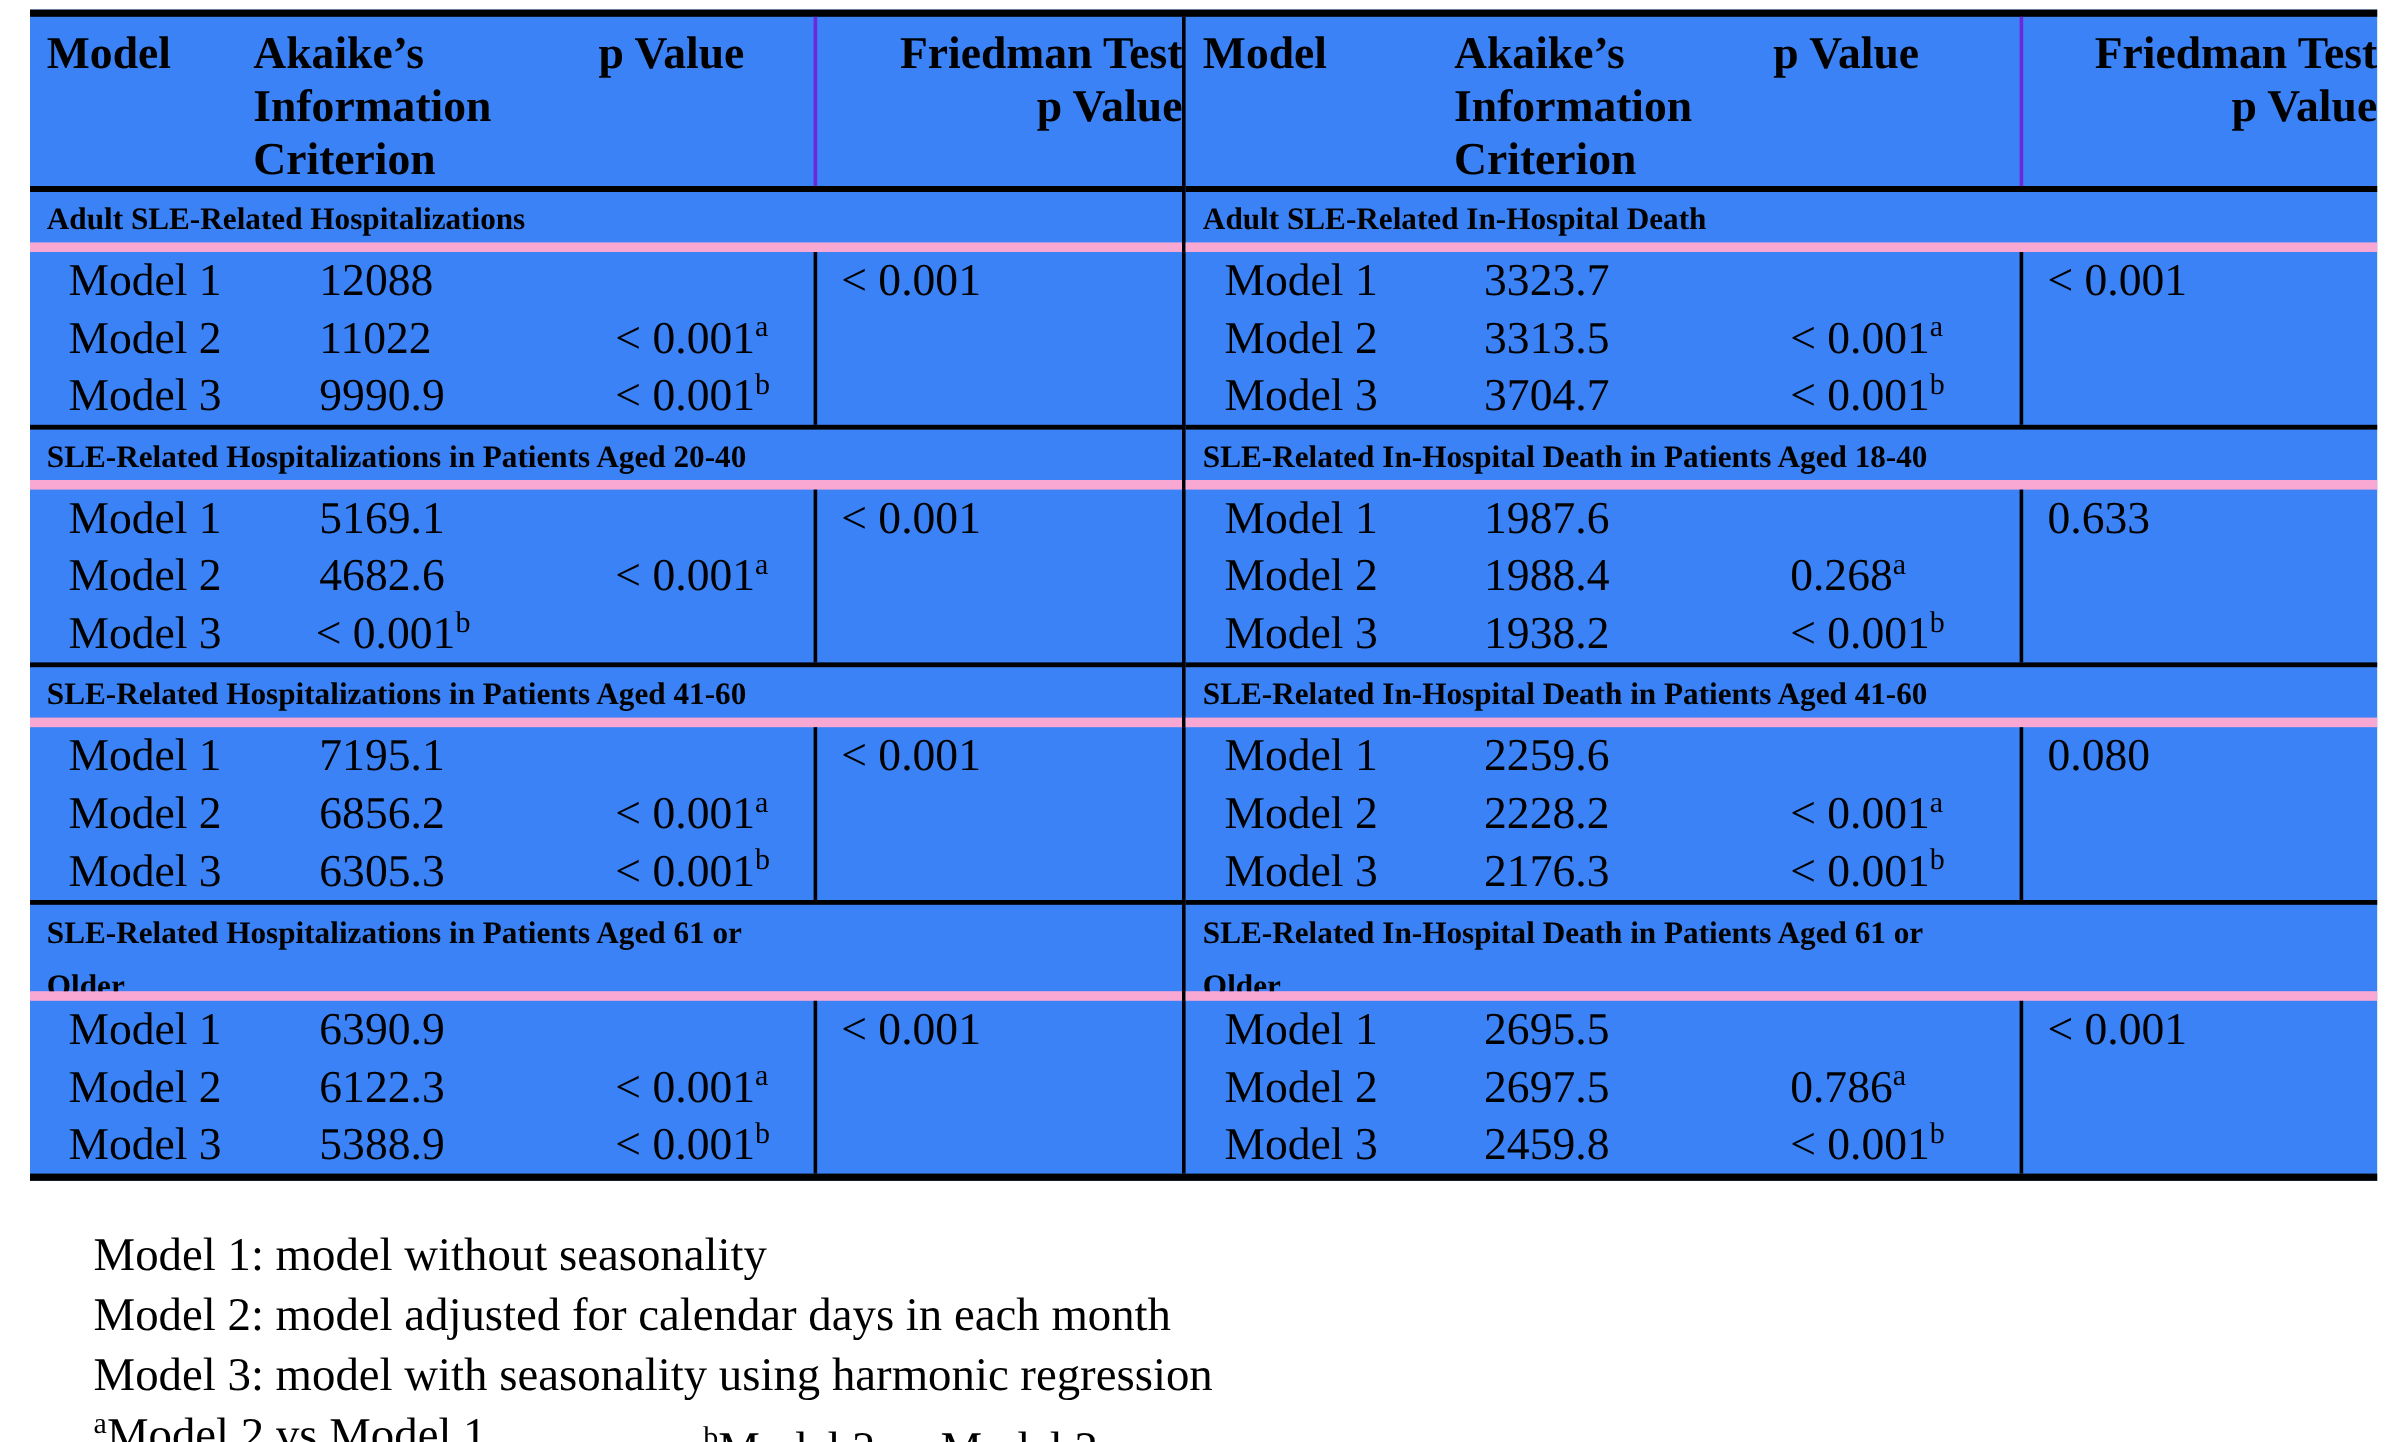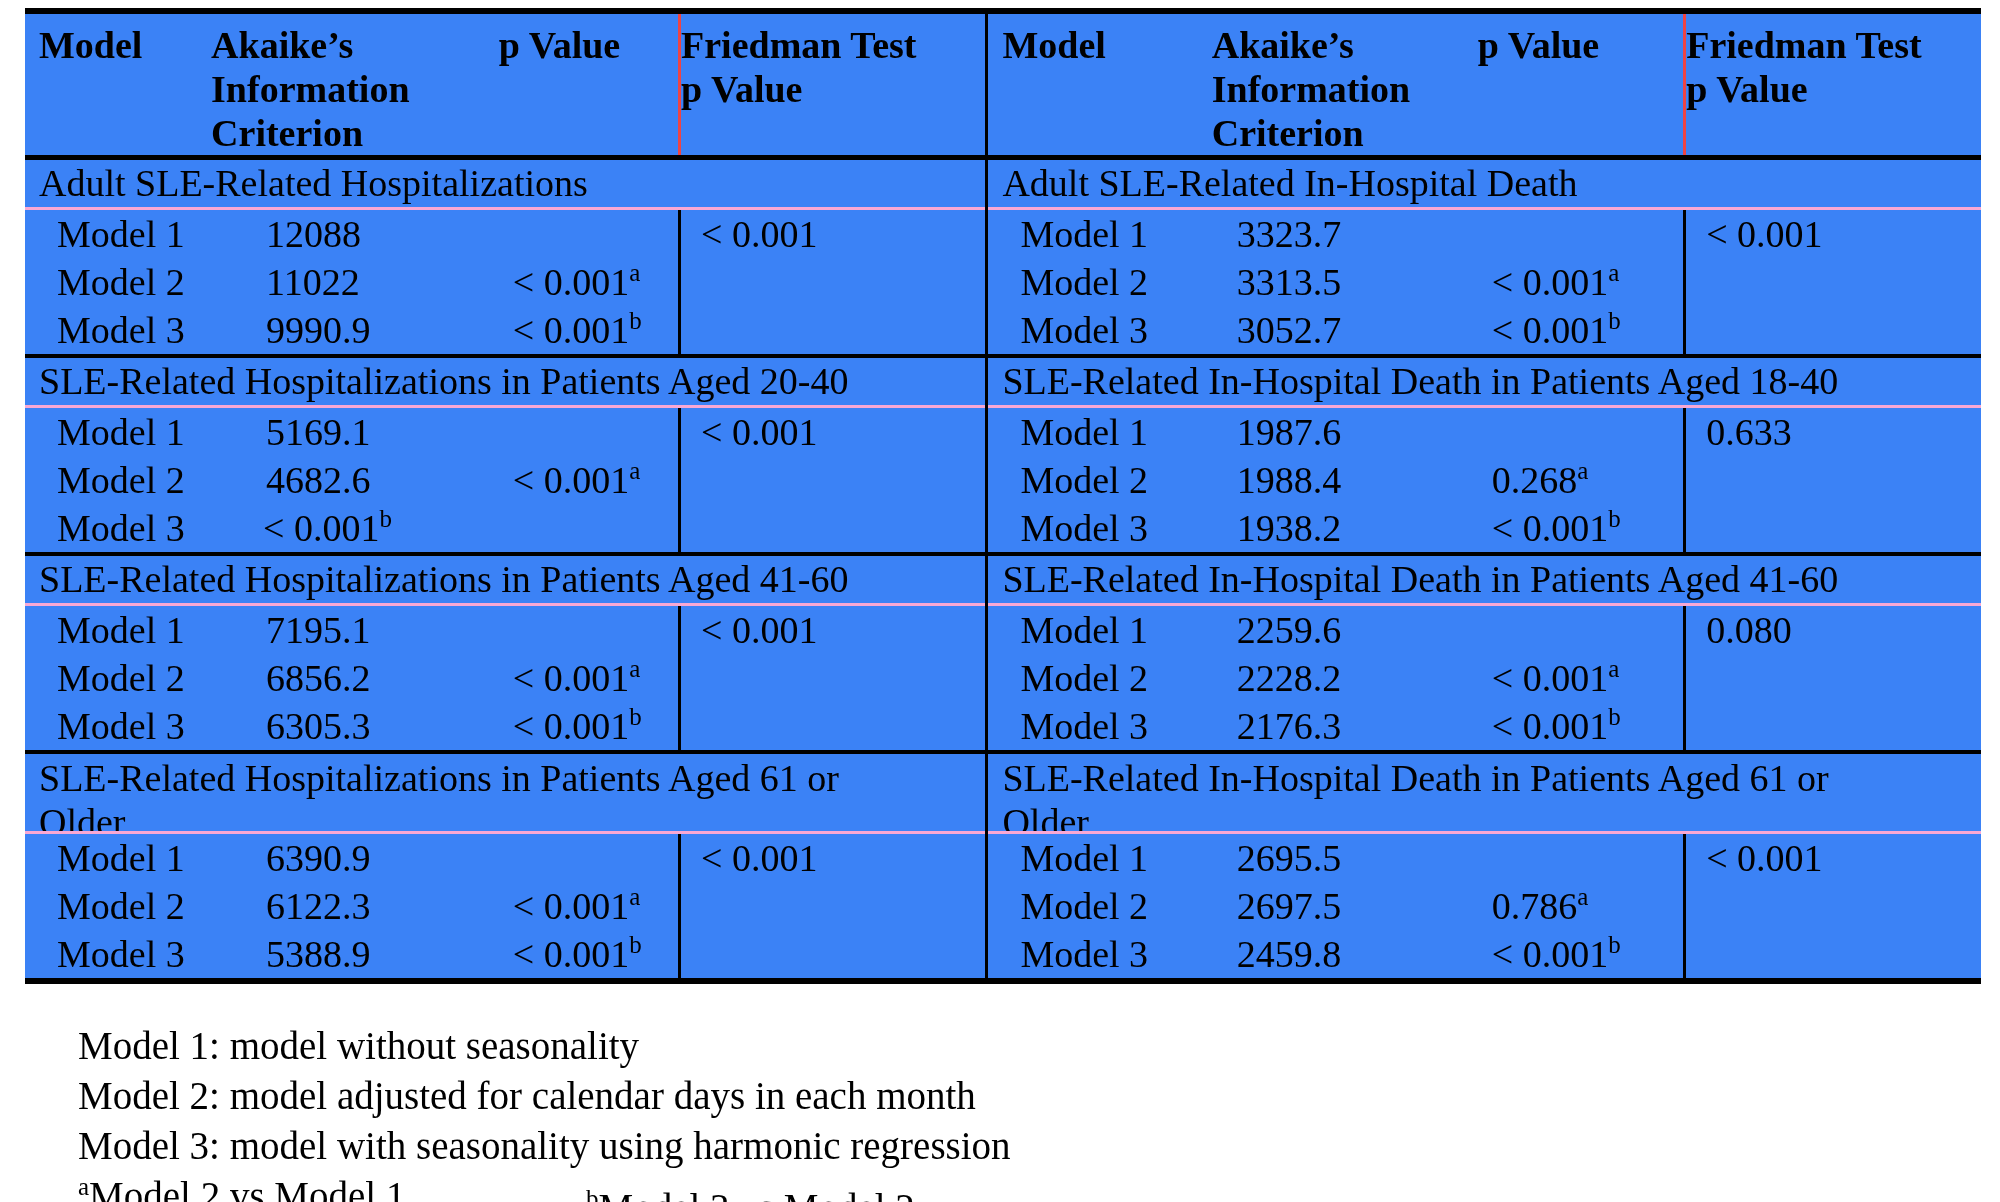--- a/index.html
+++ b/index.html
@@ -19,27 +19,27 @@
   .hdr-row {
     display:grid; height:146px; border-bottom:5px solid #000;
     font-weight:bold; font-size:38px; line-height:44px;
   }
   .half-left  .hdr-row { grid-template-columns:22.5% 26% 19.5% 32%; }
   .half-right .hdr-row { grid-template-columns:22.5% 26% 21.5% 30%; }
   .hcell { padding-top:9px; overflow:hidden; }
   .hc-model { padding-left:14px; }
   .half-left .hc-aic { margin-left:-30px; }
   .hc-p { padding-left:8px; }
-  .hc-fried { border-left:3px solid #ef4444; text-align:left; }
+  .hc-fried { border-left:3px solid #6d28d9; text-align:right; }
   .blk { display:block; }
 
   
   .section-row {
-    height:50px; line-height:46px; border-bottom:3px solid #f9a8d4;
-    font-weight:normal; font-size:38px; padding-left:14px; overflow:hidden;
+    height:50px; line-height:46px; border-bottom:8px solid #f9a8d4;
+    font-weight:bold; font-size:26px; padding-left:14px; overflow:hidden;
   }
   .section-row.two-line { height:80px; line-height:44px; padding-top:2px; }
 
   
   .data-block {
     display:grid; grid-auto-rows:48px; border-bottom:4px solid #000;
     font-size:38px; line-height:48px;
   }
   .half-left  .data-block { grid-template-columns:22.5% 26% 19.5% 32%; }
   .half-right .data-block { grid-template-columns:22.5% 26% 21.5% 30%; }
@@ -160,21 +160,21 @@
     </div>
     <div class="data-block">
       <div class="dcell cell-model">Model 1</div>
       <div class="dcell cell-aic">3323.7</div>
       <div class="dcell cell-p"><span></span><sup class="s"></sup></div>
       <div class="dcell cell-fried">&lt; 0.001</div>
       <div class="dcell cell-model">Model 2</div>
       <div class="dcell cell-aic">3313.5</div>
       <div class="dcell cell-p"><span>&lt; 0.001</span><sup class="s">a</sup></div>
       <div class="dcell cell-model">Model 3</div>
-      <div class="dcell cell-aic">3052.7</div>
+      <div class="dcell cell-aic">3704.7</div>
       <div class="dcell cell-p"><span>&lt; 0.001</span><sup class="s">b</sup></div>
     </div>
 
     <div class="section-row">
       <span class="blk">SLE-Related In-Hospital Death in Patients Aged 18-40</span>
     </div>
     <div class="data-block">
       <div class="dcell cell-model">Model 1</div>
       <div class="dcell cell-aic">1987.6</div>
       <div class="dcell cell-p"><span></span><sup class="s"></sup></div>

